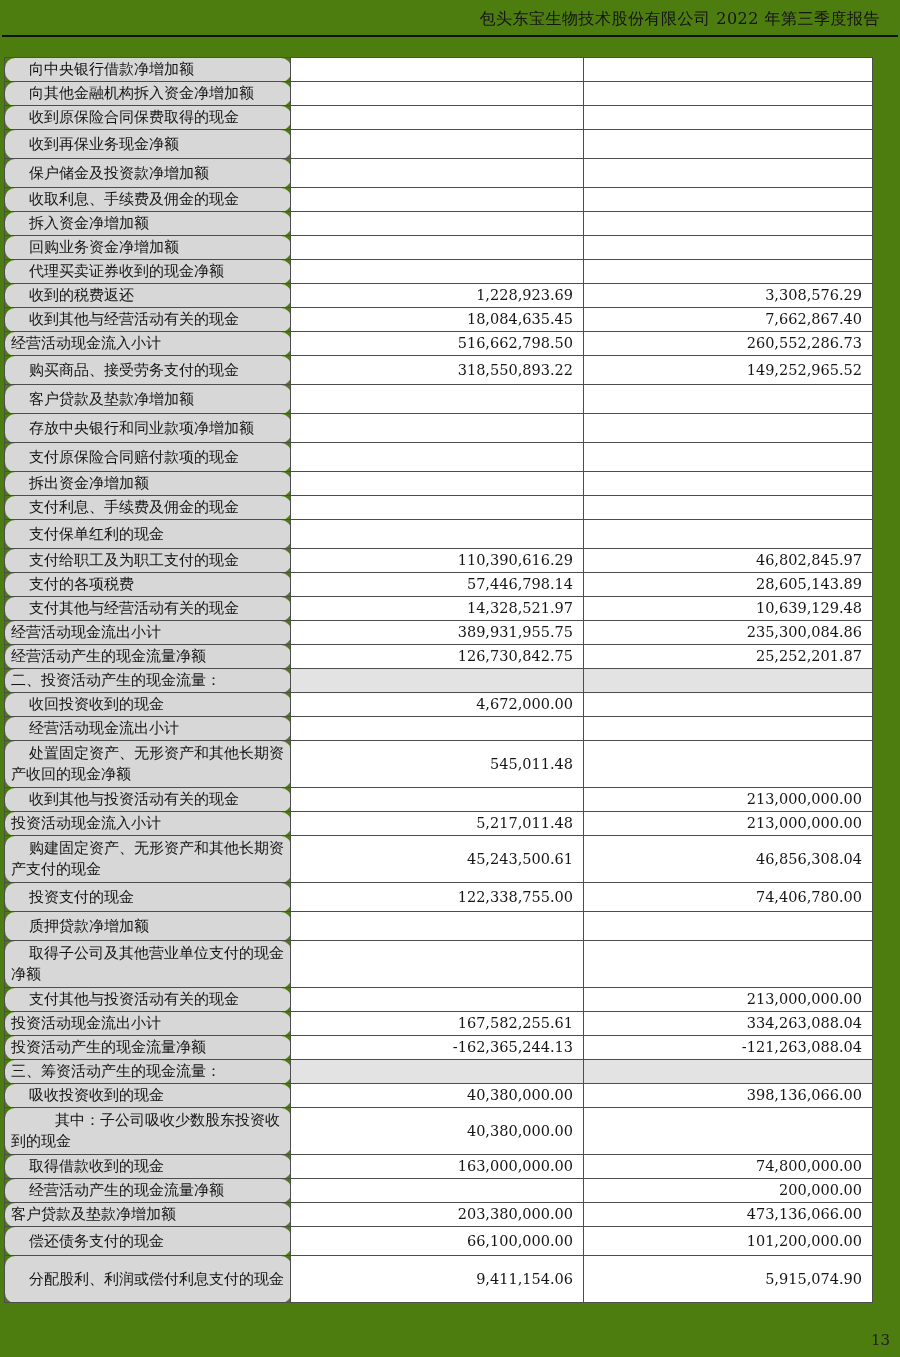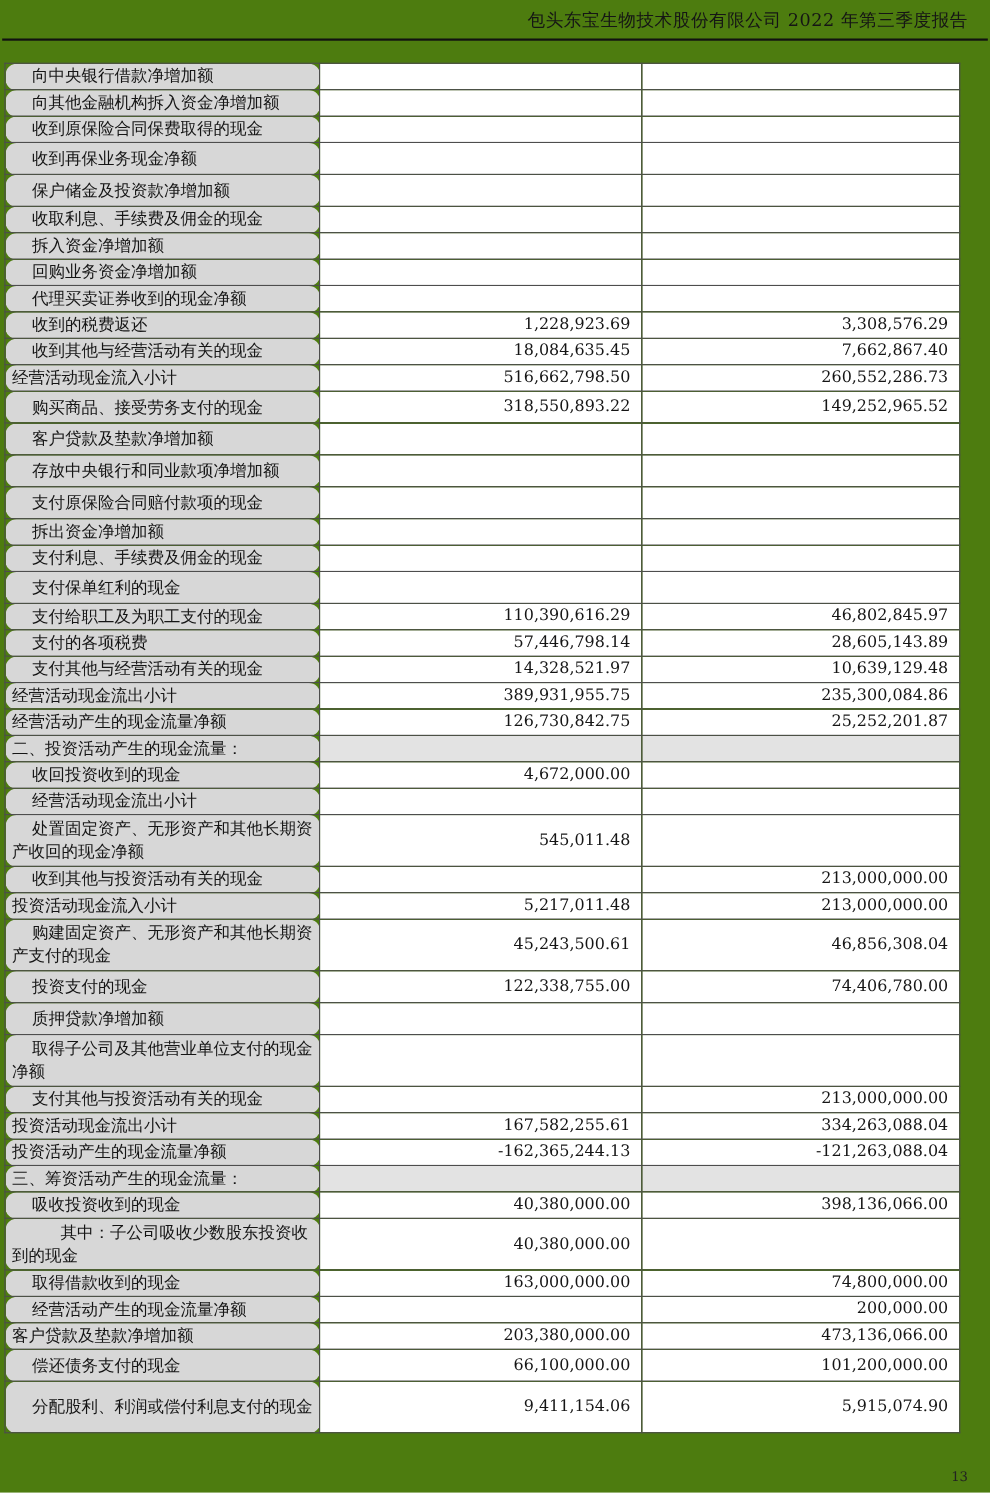--- a/index.html
+++ b/index.html
@@ -58,23 +58,23 @@
   }
   tr.kind-section td.val { background: var(--section-bg, #e3e3e3); }
   tr { height: 24px; }
   tr.tall { height: 29px; }
   tr.wrap { height: 47px; }
   .indent0 { text-indent: 0; }
   .indent1 { text-indent: 18px; }
   .indent2 { text-indent: 44px; }
   .page-number {
     position: absolute;
-    right: 20px;
+    right: 10px;
     bottom: 8px;
-    font-size: 12px;
+    font-size: 15px;
     color: #222222;
     text-align: center;
   }
 </style>
 </head>
 <body>
 
 <div class="page">
 
   <div class="report-header">包头东宝生物技术股份有限公司 2022 年第三季度报告</div>

